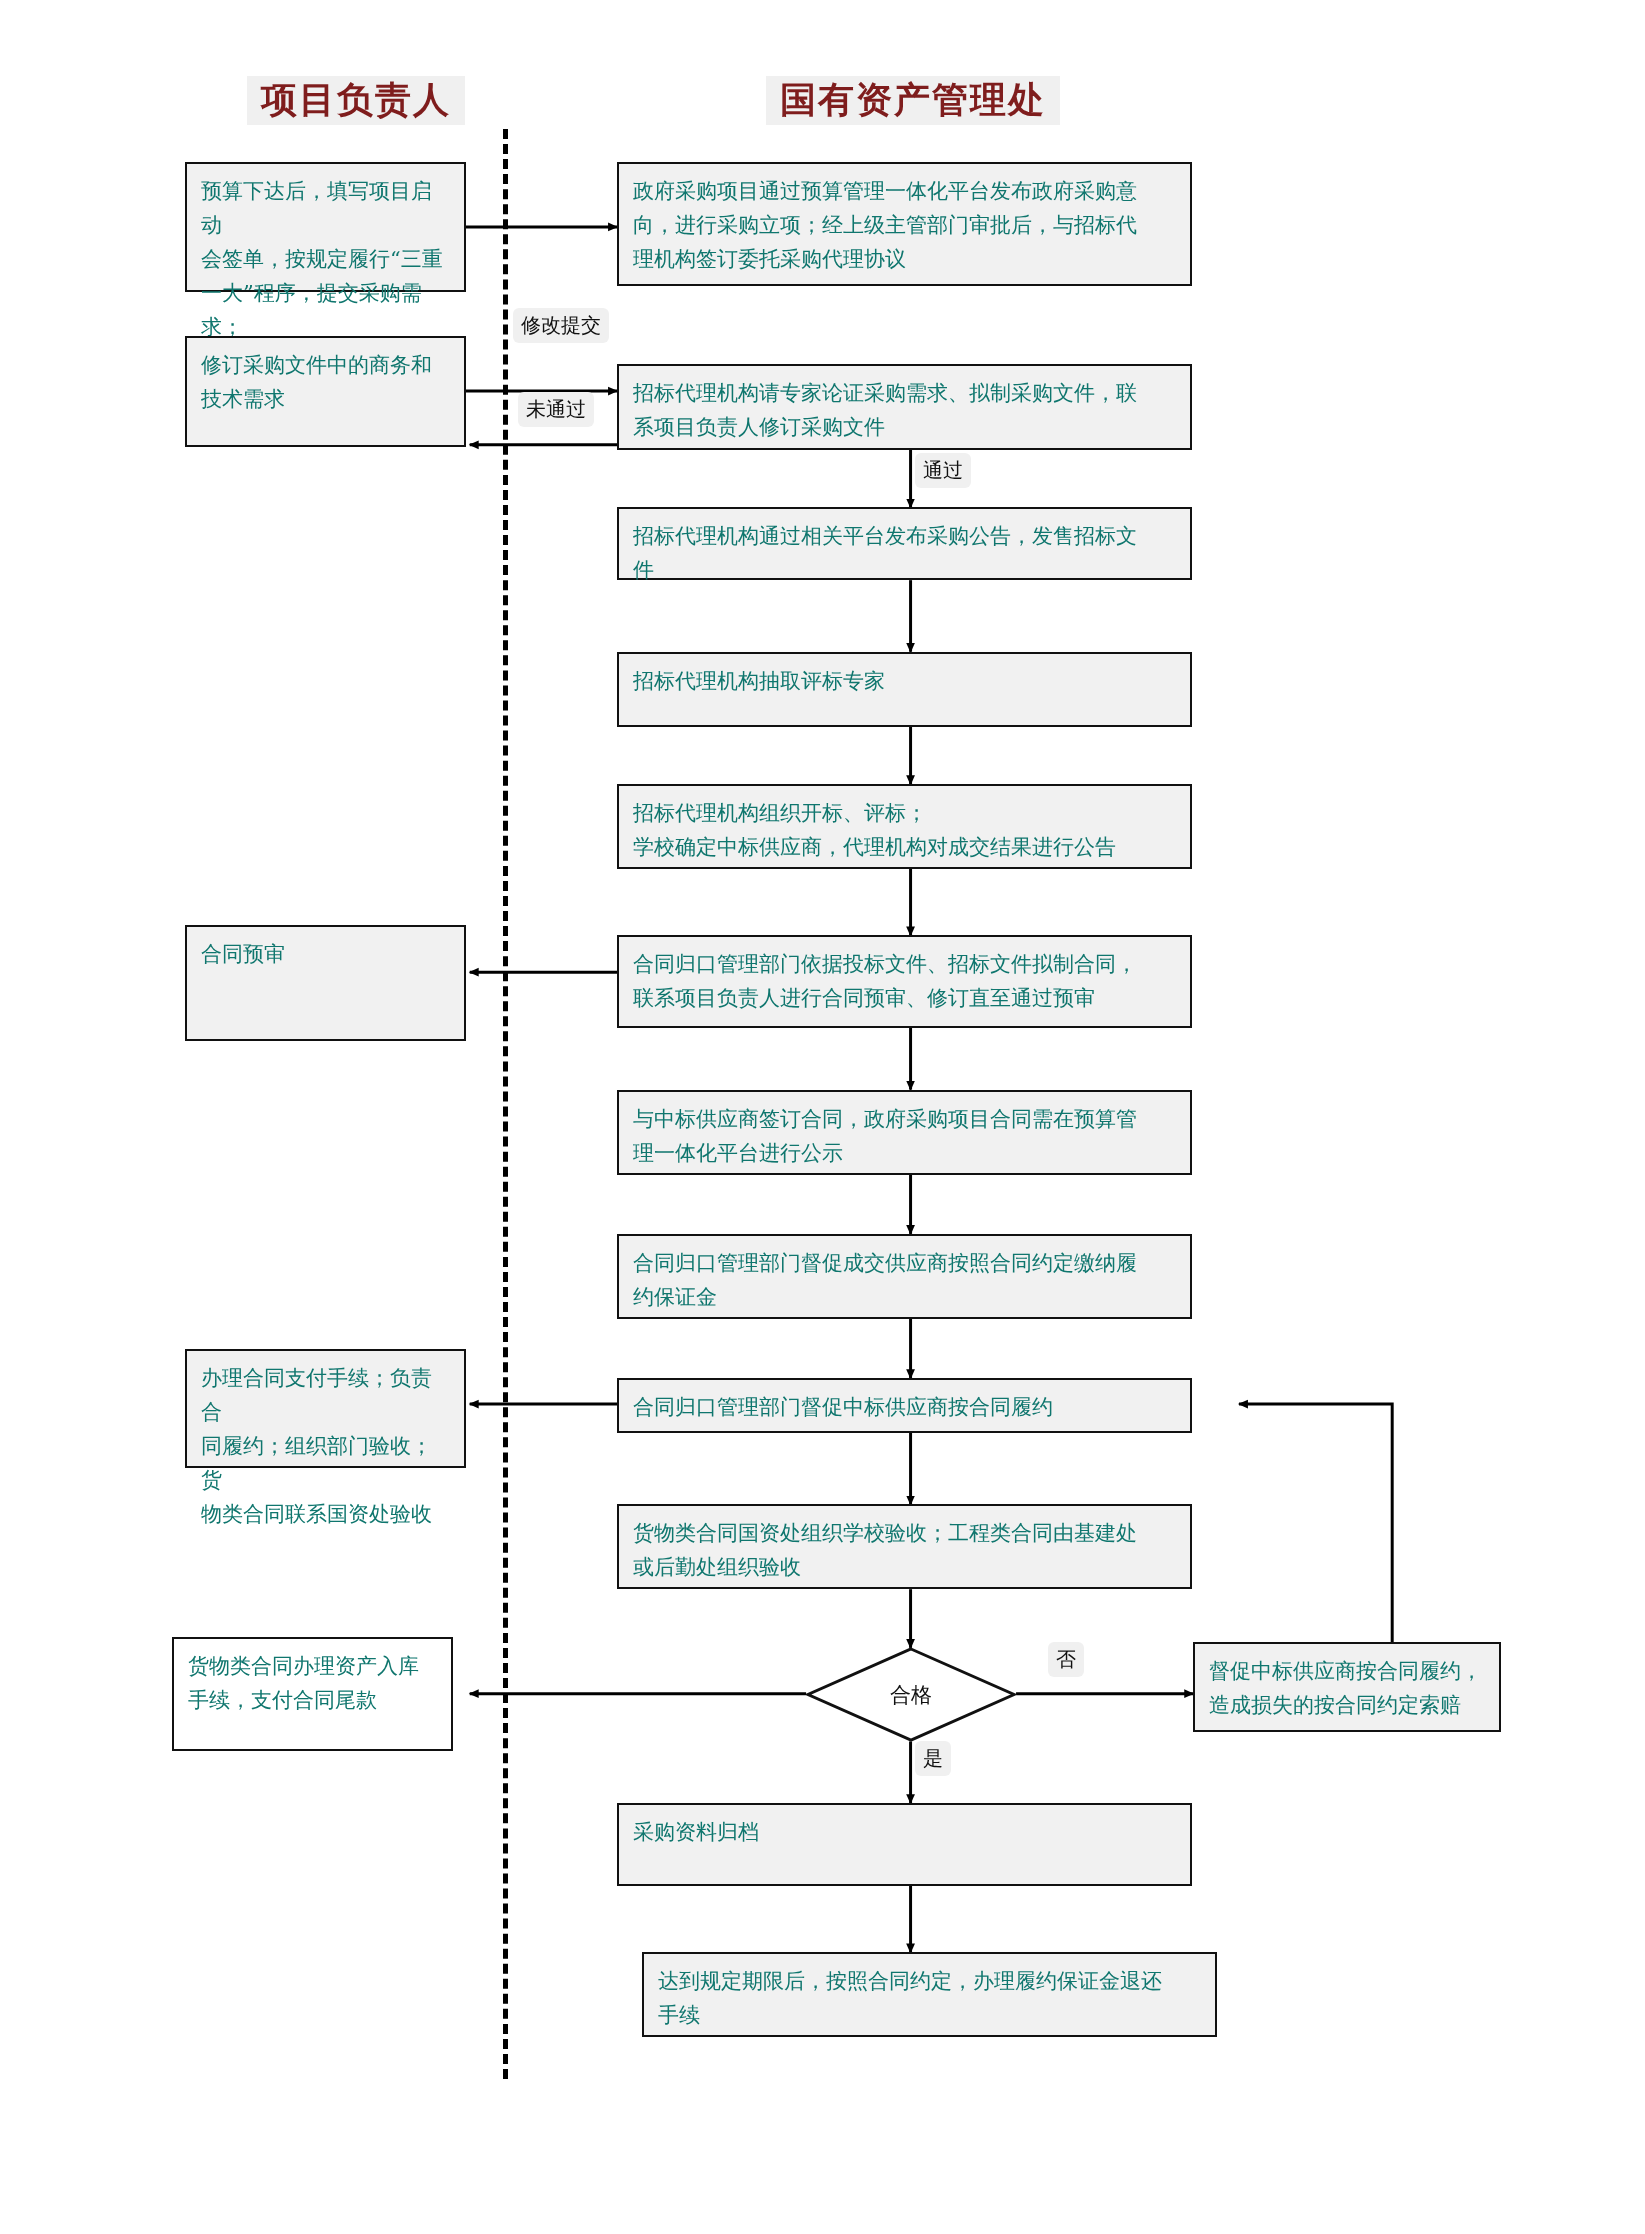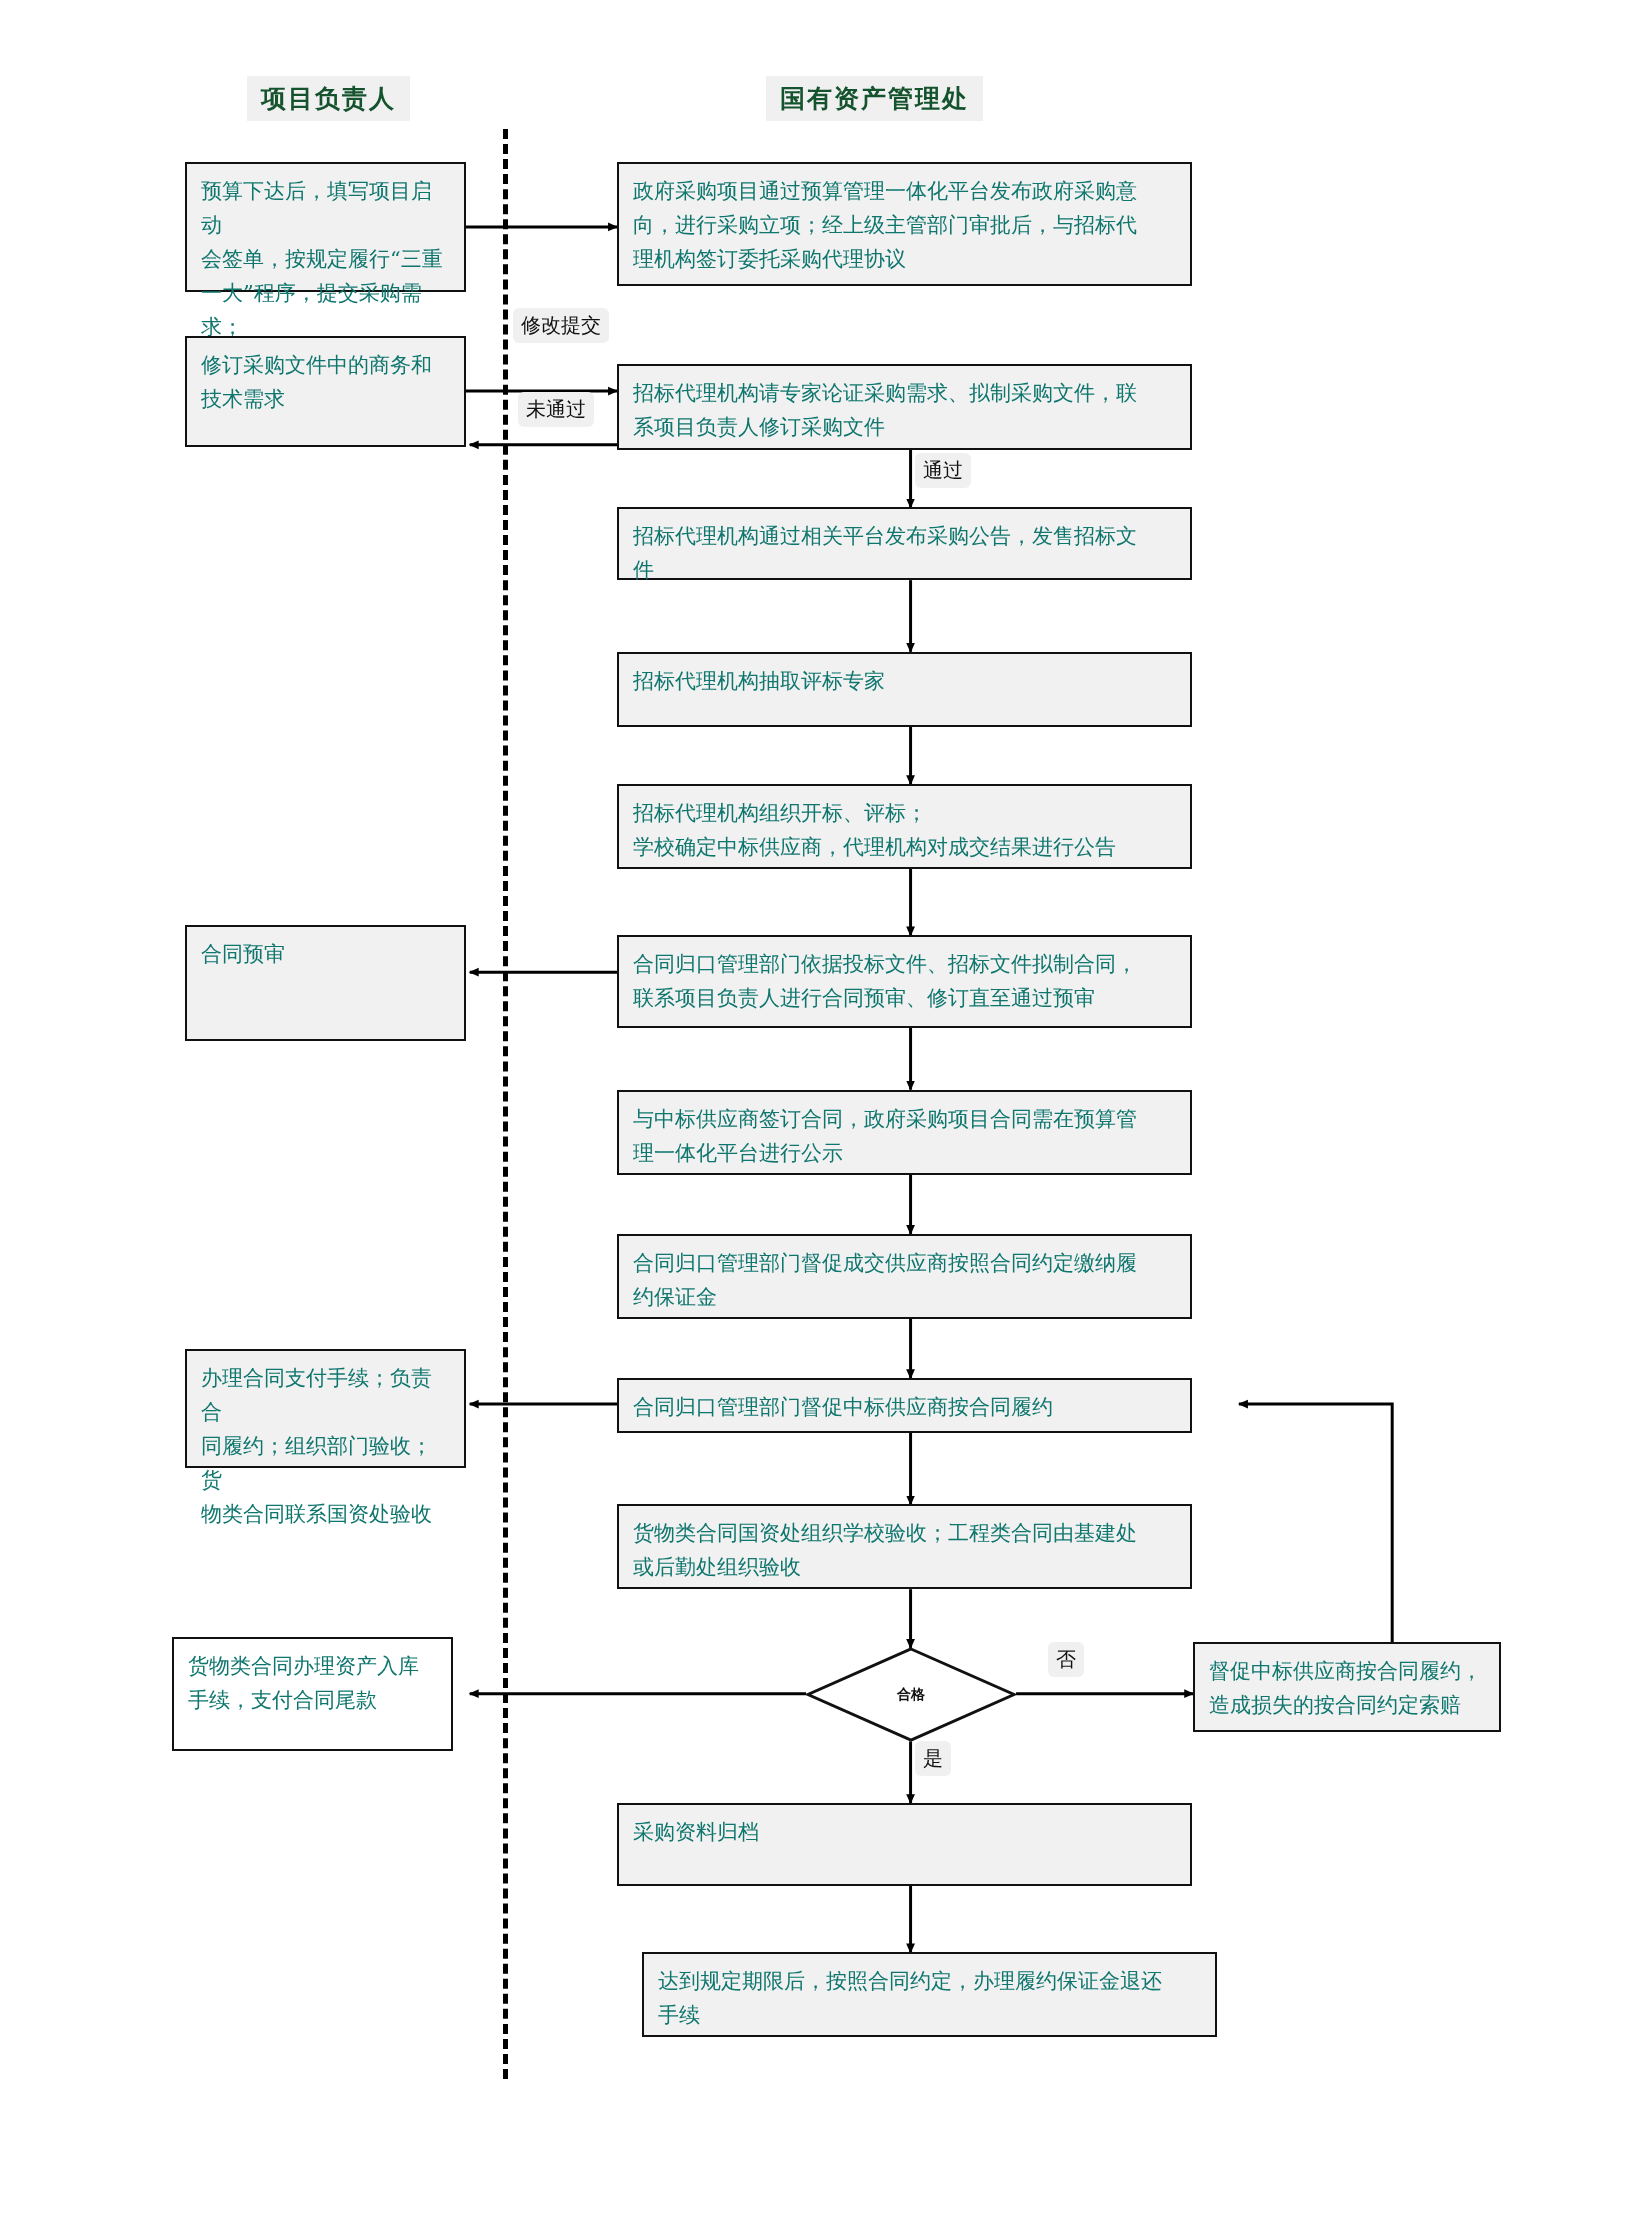--- a/index.html
+++ b/index.html
@@ -14,25 +14,25 @@
     position: relative;
     width: 1646px;
     height: 2235px;
     background: #ffffff;
     overflow: hidden;
   }
   
   .lane-header {
     position: absolute;
     background: #f0f0f0;
-    color: #14532d;
+    color: #7f1d1d;
     font-weight: bold;
-    font-size: 25px;
+    font-size: 36px;
     letter-spacing: 2px;
-    padding: 6px 14px;
+    padding: 0 14px;
     white-space: nowrap;
     font-family: "DejaVu Serif", "Liberation Serif", serif;
   }
   
   .lane-divider {
     position: absolute;
     width: 0;
     border-left: 5px dashed #000000;
   }
   
@@ -61,24 +61,23 @@
     left: 0; top: 0;
     width: 100%; height: 100%;
   }
   .diamond .dlabel {
     position: absolute;
     left: 0; top: 0;
     width: 100%; height: 100%;
     display: flex;
     align-items: center;
     justify-content: center;
-    font-size: 14px;
+    font-size: 21px;
     color: #111111;
     font-family: "DejaVu Serif", "Liberation Serif", serif;
-    font-weight: bold;
   }
   
   .edge-label {
     position: absolute;
     background: #f0f0f0;
     color: #111111;
     font-size: 20px;
     padding: 4px 8px;
     white-space: nowrap;
     font-family: "DejaVu Serif", "Liberation Serif", serif;

